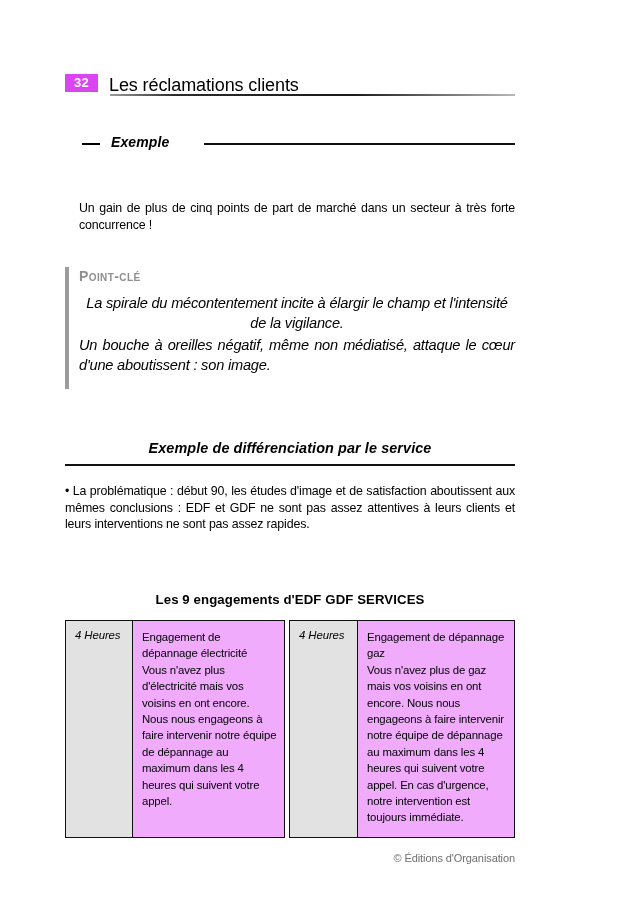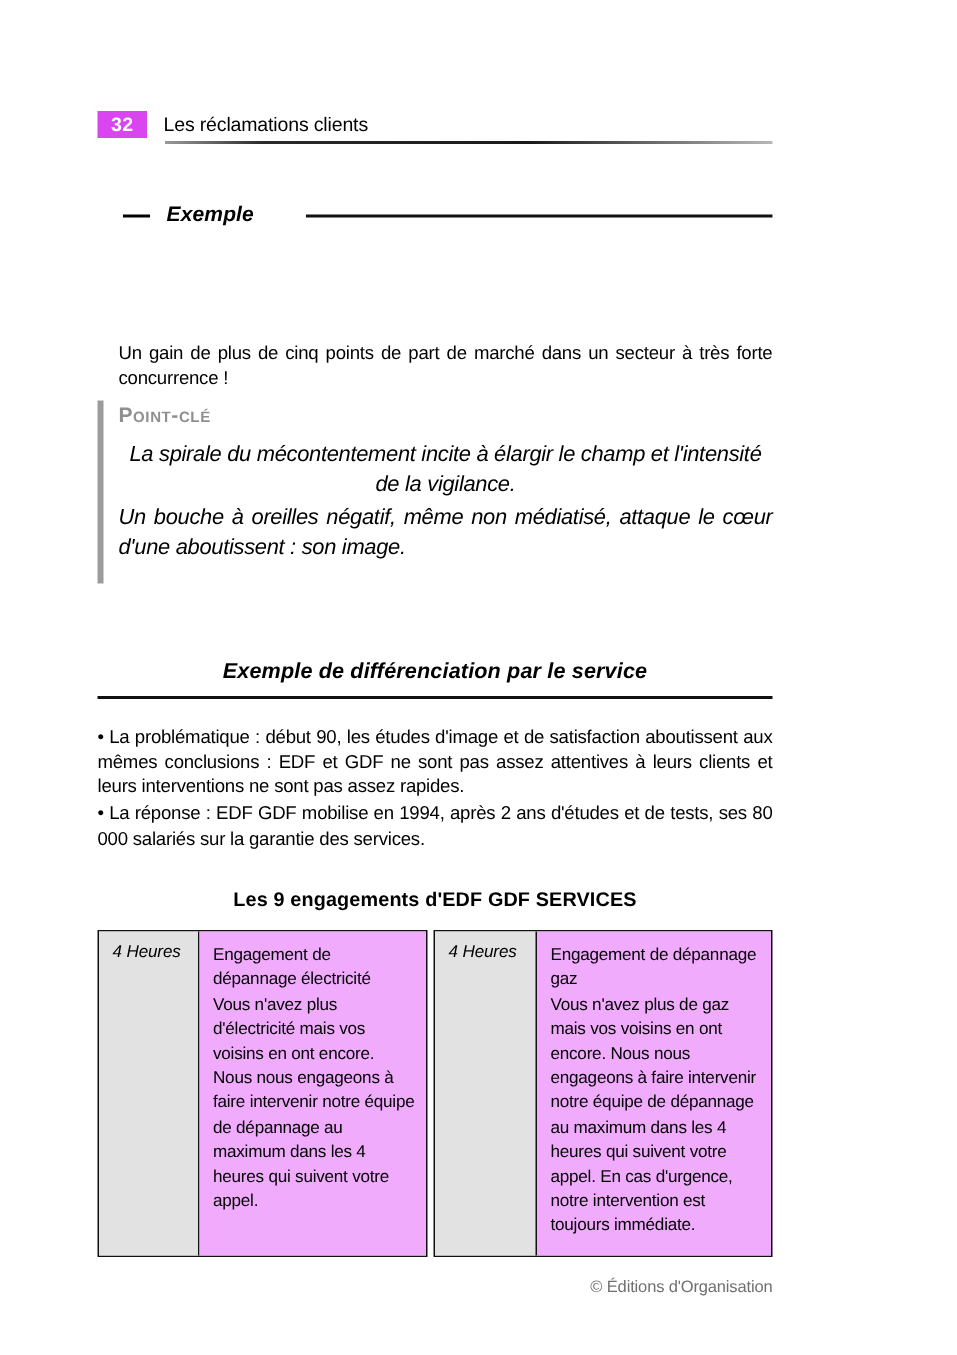--- a/index.html
+++ b/index.html
@@ -42,21 +42,21 @@
     font-size: 13px;
     font-weight: bold;
     text-align: center;
     line-height: 18px;
     letter-spacing: 0.3px;
   }
   .header-title {
     position: absolute;
     left: 44px;
     top: 1px;
-    font-size: 13px;
+    font-size: 18px;
     letter-spacing: -0.1px;
     white-space: nowrap;
   }
   .header-rule {
     position: absolute;
     left: 45px;
     top: 20px;
     width: 405px;
     height: 2px;
     background: linear-gradient(to right, #9a9a9a 0%, #2b2b2b 16%, #1a1a1a 60%, #b8b8b8 100%);
@@ -98,21 +98,21 @@
 
   .body-text {
     position: absolute;
     font-size: 12.4px;
     line-height: 16.5px;
     letter-spacing: -0.15px;
   }
   .just { text-align: justify; }
 
   #exemple-p1 { left: 79px; top: 160px; width: 436px; }
-  #exemple-p2 { left: 79px; top: 227px; width: 436px; }
+  #exemple-p2 { left: 79px; top: 200px; width: 436px; }
 
   
   .point-cle {
     position: absolute;
     left: 65px;
     top: 267px;
     width: 450px;
     height: 122px;
   }
   .pc-bar {
@@ -253,21 +253,20 @@
     <div class="pc-bar"></div>
     <div class="pc-label">Point-clé</div>
     <div class="pc-text" id="pc-p1">La spirale du mécontentement incite à élargir le champ et l'intensité de la vigilance.</div>
     <div class="pc-text" id="pc-p2">Un bouche à oreilles négatif, même non médiatisé, attaque le cœur d'une aboutissent : son image.</div>
   </div>
 
   <div class="section-head">Exemple de différenciation par le service</div>
   <div class="section-rule"></div>
 
   <div class="body-text just" id="bullet-1">• La problématique : début 90, les études d'image et de satisfaction aboutissent aux mêmes conclusions : EDF et GDF ne sont pas assez attentives à leurs clients et leurs interventions ne sont pas assez rapides.</div>
-  <div class="body-text just" id="bullet-2">• La réponse : EDF GDF mobilise en 1994, après 2 ans d'études et de tests, ses 80 000 salariés sur la garantie des services.</div>
 
   <div class="table-title">Les 9 engagements d'EDF GDF SERVICES</div>
 
   <div class="eng-table" id="eng-table-left">
     <div class="cell-hours">4 Heures</div>
     <div class="cell-body">Engagement de dépannage électricité<br>Vous n'avez plus d'électricité mais vos voisins en ont encore. Nous nous engageons à faire intervenir notre équipe de dépannage au maximum dans les 4 heures qui suivent votre appel.</div>
   </div>
 
   <div class="eng-table" id="eng-table-right">
     <div class="cell-hours">4 Heures</div>

